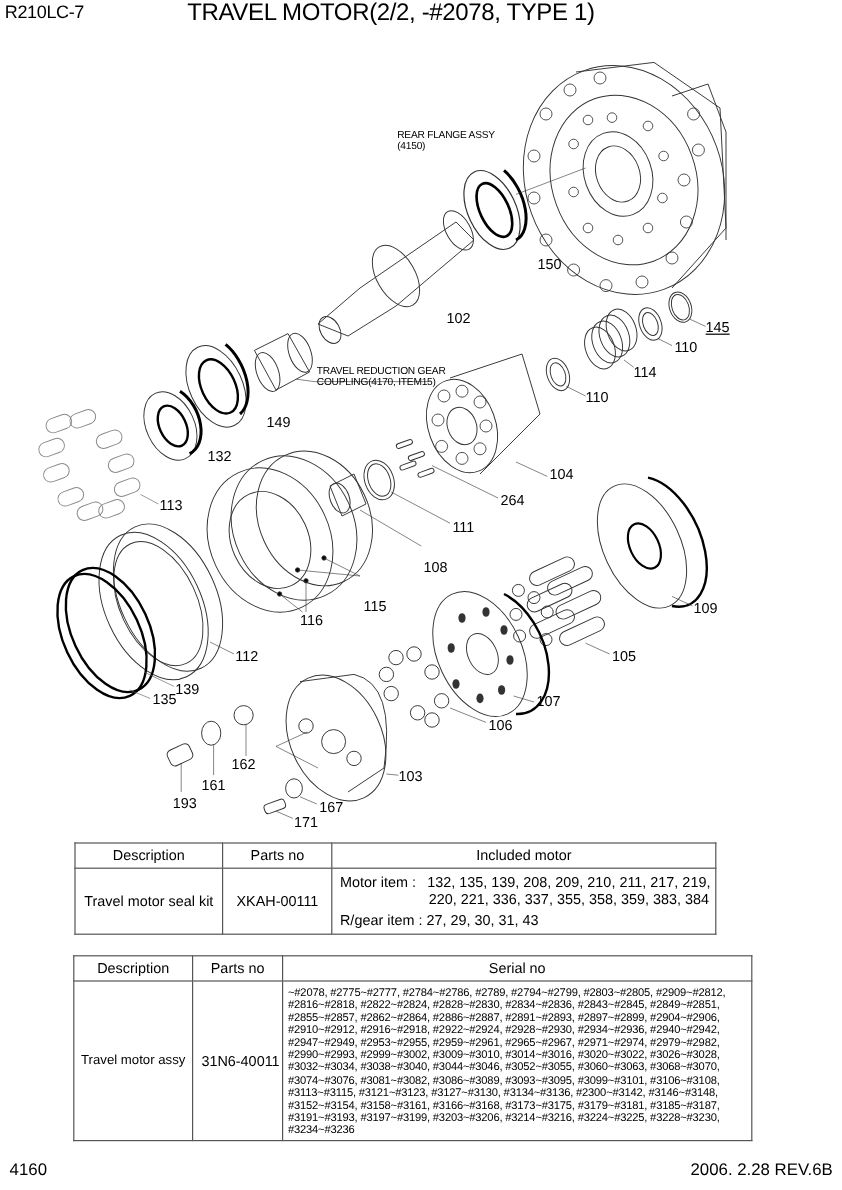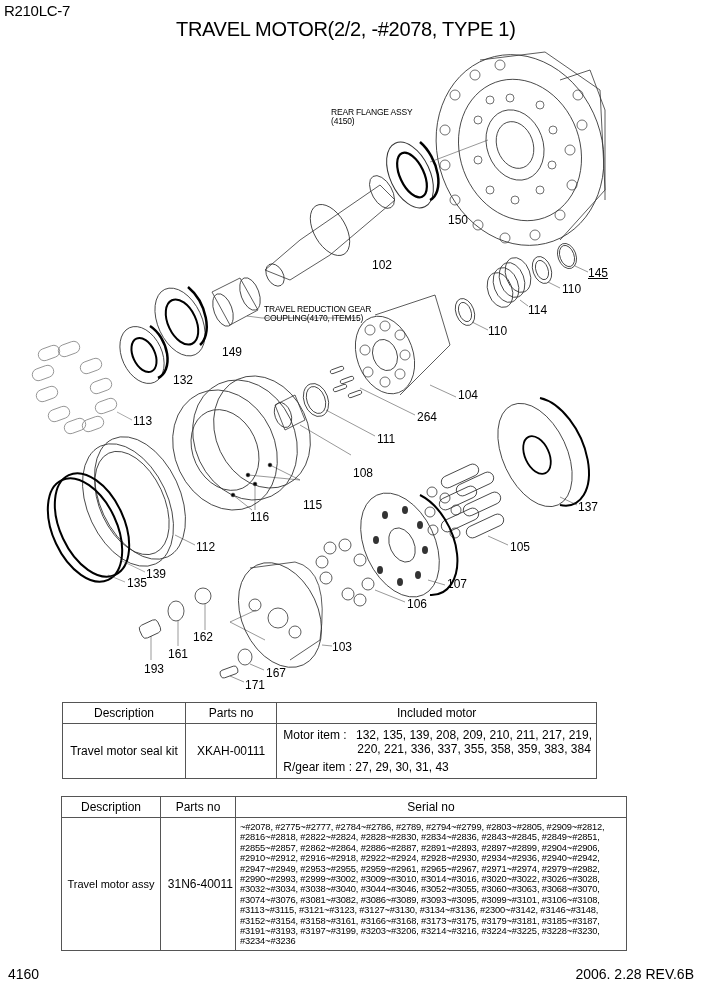--- a/index.html
+++ b/index.html
@@ -1,19 +1,19 @@
 <!DOCTYPE html>
 <html><head>
 <meta charset="utf-8">
 <style>
   html,body{margin:0;padding:0;background:#fff;}
   body{width:702px;height:992px;position:relative;overflow:hidden;font-family:"Liberation Sans",sans-serif;color:#000;}
   .abs{position:absolute;}
   .hdr-model{left:4px;top:2px;font-size:15px;letter-spacing:-0.3px;}
-  .hdr-title{left:176px;top:0px;font-size:20px;letter-spacing:-0.3px;margin-top:18px;}
+  .hdr-title{left:156px;top:0px;font-size:20px;letter-spacing:-0.3px;}
   .diagram{left:0;top:30px;width:702px;height:670px;}
   .callout{font-size:12px;position:absolute;}
   .note{font-size:8.5px;line-height:9px;position:absolute;letter-spacing:-0.2px;}
   table{border-collapse:collapse;position:absolute;font-size:12px;}
   td,th{border:1px solid #555;font-weight:normal;padding:0 4px;}
   .t1{left:62px;top:702px;width:535px;}
   .t1 th{height:20px;text-align:center;}
   .t1 td{height:54px;vertical-align:middle;}
   .t2{left:61px;top:796px;width:566px;}
   .t2 th{height:20px;text-align:center;}
@@ -294,21 +294,21 @@
   <span class="callout" style="left:528px;top:273px;">114</span>
   <span class="callout" style="left:488px;top:294px;">110</span>
   <span class="callout" style="left:222px;top:315px;">149</span>
   <span class="callout" style="left:173px;top:343px;">132</span>
   <span class="callout" style="left:458px;top:358px;">104</span>
   <span class="callout" style="left:417px;top:380px;">264</span>
   <span class="callout" style="left:133px;top:384px;">113</span>
   <span class="callout" style="left:377px;top:402px;">111</span>
   <span class="callout" style="left:353px;top:436px;">108</span>
   <span class="callout" style="left:303px;top:447px;margin-top:21px;">115</span>
-  <span class="callout" style="left:578px;top:470px;">137</span>
+  <span class="callout" style="left:578px;top:470px;">109</span>
   <span class="callout" style="left:250px;top:480px;">116</span>
   <span class="callout" style="left:510px;top:510px;">105</span>
   <span class="callout" style="left:196px;top:510px;">112</span>
   <span class="callout" style="left:146px;top:537px;">139</span>
   <span class="callout" style="left:127px;top:546px;">135</span>
   <span class="callout" style="left:447px;top:547px;">107</span>
   <span class="callout" style="left:407px;top:567px;">106</span>
   <span class="callout" style="left:193px;top:600px;">162</span>
   <span class="callout" style="left:332px;top:610px;">103</span>
   <span class="callout" style="left:168px;top:617px;">161</span>

